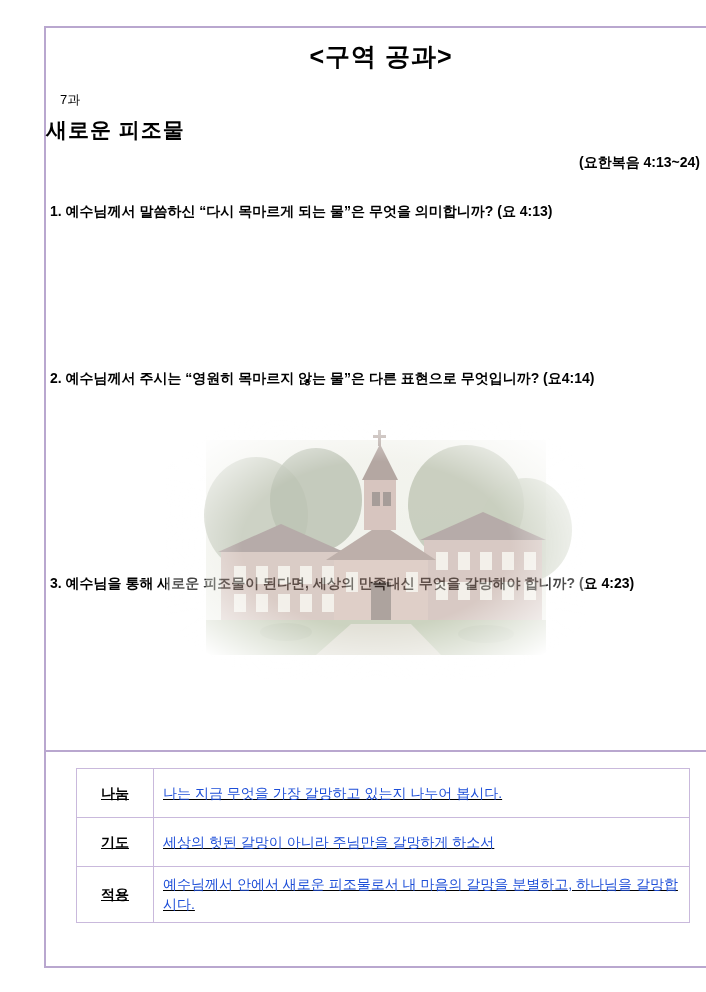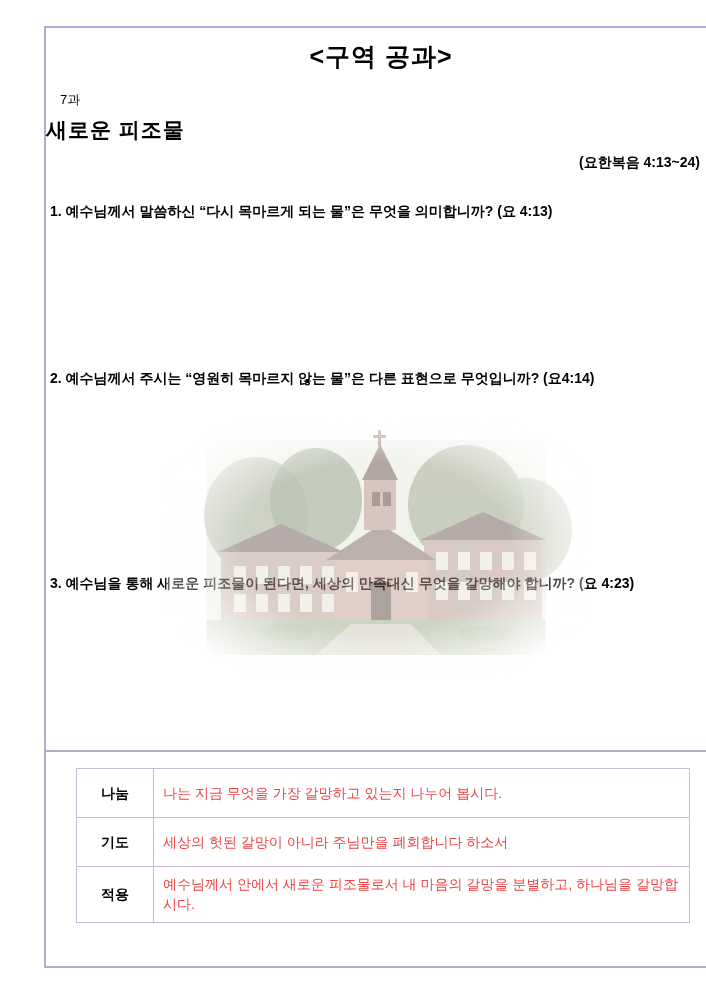--- a/index.html
+++ b/index.html
@@ -99,20 +99,21 @@
     width: 100%;
     height: 2px;
     background: #b9a7cf;
   }
 
   .table-wrap {
     position: absolute;
     left: 30px;
     top: 740px;
     width: 614px;
+    text-decoration: underline;
   }
   table.app {
     border-collapse: collapse;
     width: 100%;
     table-layout: fixed;
   }
   table.app td {
     border: 1px solid #c9b9dc;
     padding: 7px 9px;
     vertical-align: middle;
@@ -121,21 +122,21 @@
   }
   td.label {
     width: 58px;
     text-align: center;
     font-weight: bold;
     font-size: 15px;
     white-space: nowrap;
   }
   td.body {
     font-weight: normal;
-    color: #ef4444;
+    color: #1d4ed8;
   }
   tr.r1 td { height: 34px; }
   tr.r2 td { height: 34px; }
   tr.r3 td { height: 34px; }
 
   .closing {
     position: absolute;
     left: 0;
     top: 895px;
     width: 100%;
@@ -239,21 +240,21 @@
 
   <div class="table-wrap">
     <table class="app">
       <tbody>
         <tr class="r1">
           <td class="label">나눔</td>
           <td class="body">나는 지금 무엇을 가장 갈망하고 있는지 나누어 봅시다.</td>
         </tr>
         <tr class="r2">
           <td class="label">기도</td>
-          <td class="body">세상의 헛된 갈망이 아니라 주님만을 폐회합니다 하소서</td>
+          <td class="body">세상의 헛된 갈망이 아니라 주님만을 갈망하게 하소서</td>
         </tr>
         <tr class="r3">
           <td class="label">적용</td>
           <td class="body">예수님께서 안에서 새로운 피조물로서 내 마음의 갈망을 분별하고, 하나님을 갈망합시다.</td>
         </tr>
       </tbody>
     </table>
   </div>
 
 

